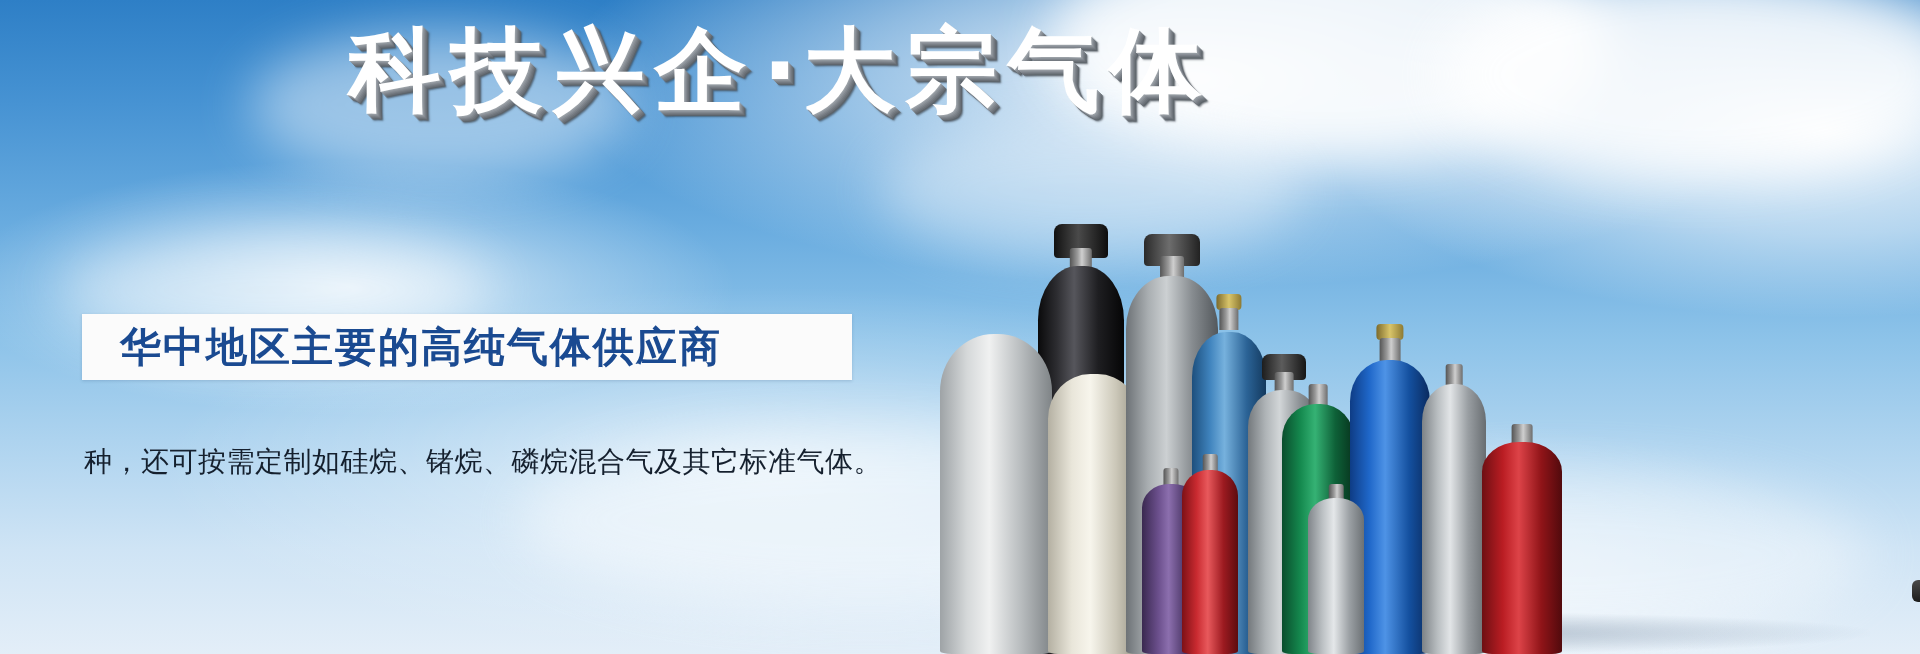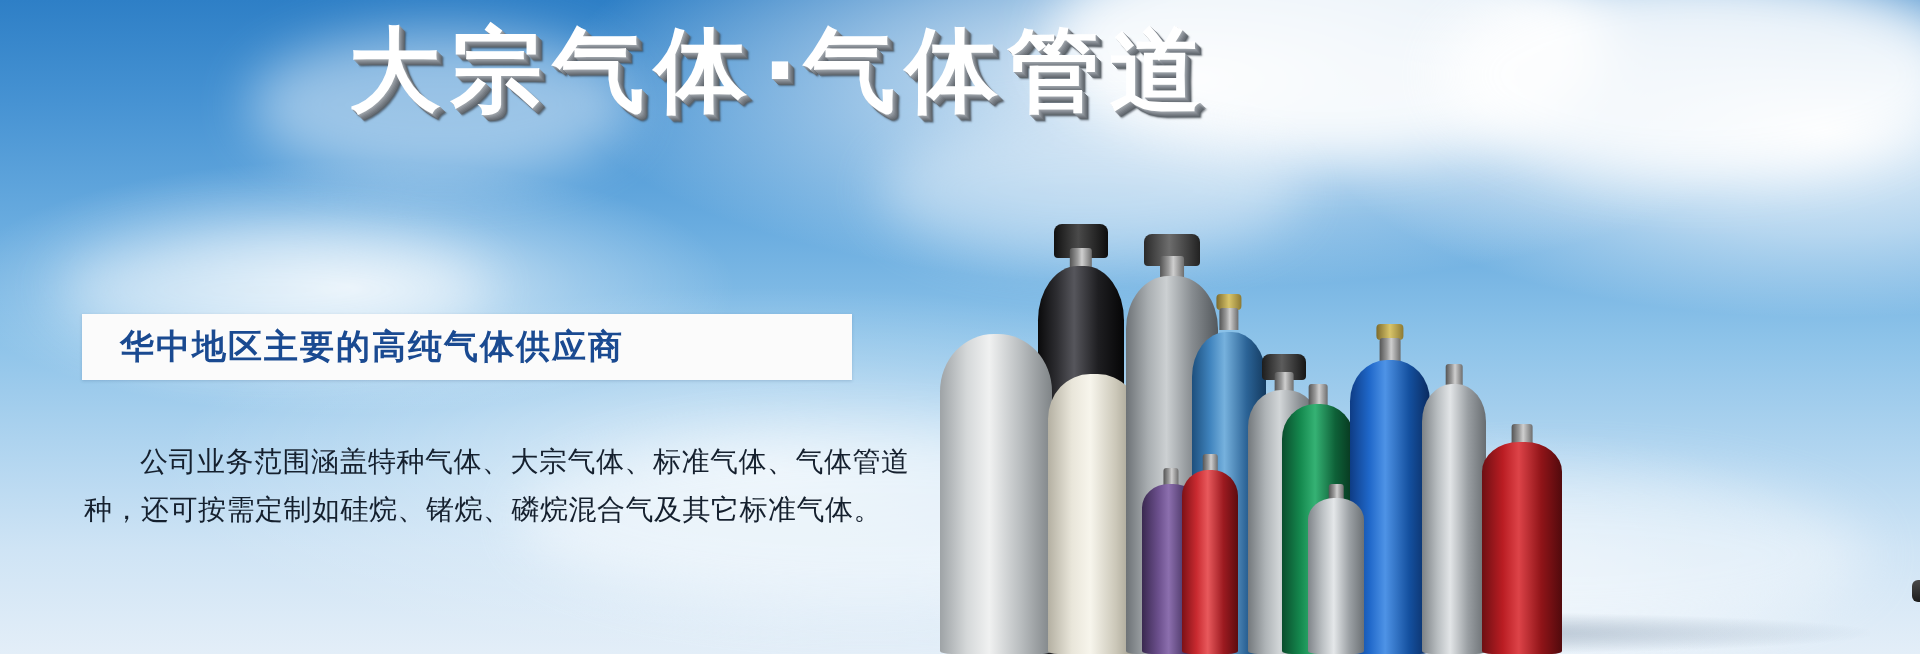--- a/index.html
+++ b/index.html
@@ -56,21 +56,21 @@
   
   .highlight-box{
     position:absolute;left:82px;top:314px;width:770px;height:66px;
     background:#fbfbfb;
     box-shadow:0 1px 3px rgba(20,50,90,.18);
     display:flex;align-items:center;
   }
   .highlight-text{
     font-family:"DejaVu Sans", sans-serif;
     font-weight:bold;
-    font-size:34px;
+    font-size:41px;
     letter-spacing:2px;
     color:#1a4a91;
     padding-left:38px;
     white-space:nowrap;
   }
 
   
   .paragraph{
     position:absolute;left:84px;top:438px;width:790px;
     font-family:"DejaVu Serif", serif;
@@ -119,30 +119,29 @@
 
   <div class="cloud c1"></div>
   <div class="cloud c2"></div>
   <div class="cloud c3"></div>
   <div class="cloud c4"></div>
   <div class="cloud c5"></div>
   <div class="cloud c6"></div>
   <div class="cloud c7"></div>
 
   <div class="headline-wrap">
-    <div class="headline"><span>大宗气体</span><span class="dot">·</span><span>气体管道</span></div>
+    <div class="headline"><span>科技兴企</span><span class="dot">·</span><span>大宗气体</span></div>
   </div>
 
 
   <div class="highlight-box">
     <div class="highlight-text">华中地区主要的高纯气体供应商</div>
   </div>
 
   <div class="paragraph">
-    <p>公司业务范围涵盖特种气体、大宗气体、标准气体、气体管道</p>
     <p class="cont">种，还可按需定制如硅烷、锗烷、磷烷混合气及其它标准气体。</p>
   </div>
 
   <div class="cylinders">
     <div class="shadow-floor" style="left:40px;"></div>
 
     <div class="cyl" style="left:108px;width:86px;height:430px;">
       <div class="cap" style="top:0;width:54px;height:34px;background:linear-gradient(90deg,#111,#4a4a4a 45%,#0d0d0d);"></div>
       <div class="neck" style="top:24px;height:26px;"></div>
       <div class="body" style="height:388px;background:linear-gradient(90deg,#0a0a0b 0%,#2d2d31 22%,#56565c 42%,#1e1e21 70%,#050506 100%);"></div>

